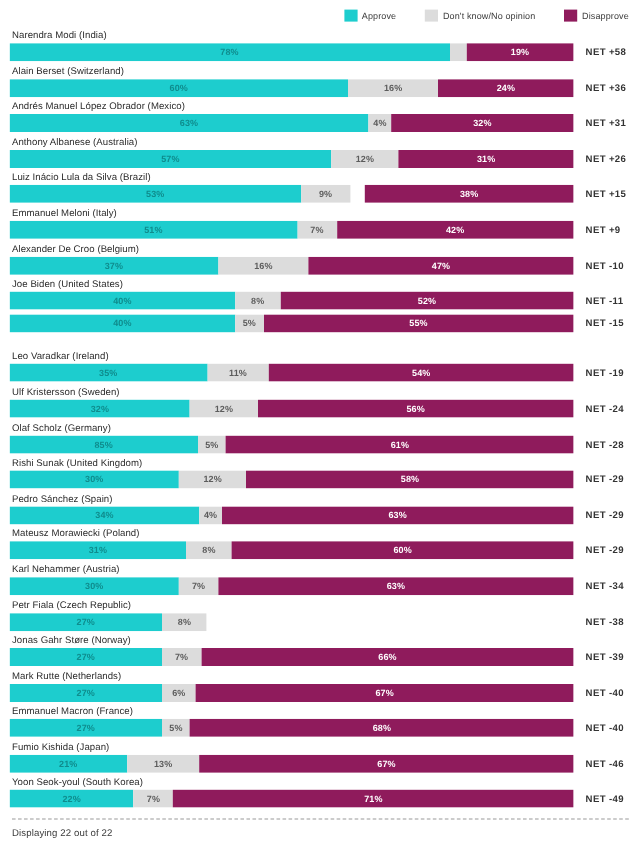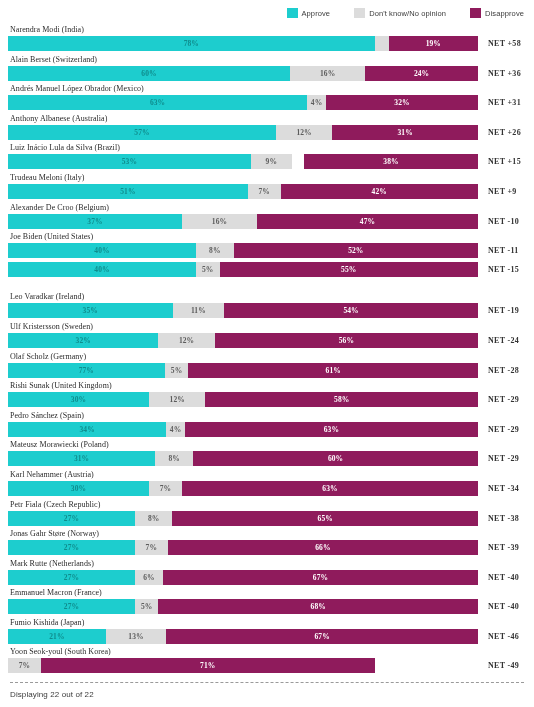--- a/index.html
+++ b/index.html
@@ -47,21 +47,20 @@
   .legend-label {
     font-size: 7.5px;
     color: #3b3b3b;
     white-space: nowrap;
     letter-spacing: .1px;
   }
 
   
   .rows {
     margin-top: 2px;
-    font-family: Liberation Serif, serif;
   }
   .row {
     height: 29.6px;
     position: relative;
   }
   .row-label {
     font-size: 8px;
     color: #2b2b2b;
     line-height: 11px;
     padding-left: 2px;
@@ -226,21 +225,21 @@
               <span class="seg-value">9%</span>
             </div>
             <div class="seg seg-disapp" style="width: 38%; margin-left: 12px;">
               <span class="seg-value">38%</span>
             </div>
           </div>
           <div class="net">NET +15</div>
         </div>
       </div>
       <div class="row">
-        <div class="row-label">Trudeau Meloni (Italy)</div>
+        <div class="row-label">Emmanuel Meloni (Italy)</div>
         <div class="bar-line">
           <div class="bar-track">
             <div class="seg seg-approve" style="width: 51%;">
               <span class="seg-value">51%</span>
             </div>
             <div class="seg seg-dk" style="width: 7%;">
               <span class="seg-value">7%</span>
             </div>
             <div class="seg seg-disapp" style="width: 42%;">
               <span class="seg-value">42%</span>
@@ -331,21 +330,21 @@
             </div>
           </div>
           <div class="net">NET -24</div>
         </div>
       </div>
       <div class="row">
         <div class="row-label">Olaf Scholz (Germany)</div>
         <div class="bar-line">
           <div class="bar-track">
             <div class="seg seg-approve" style="width: 33.3333%;">
-              <span class="seg-value">77%</span>
+              <span class="seg-value">85%</span>
             </div>
             <div class="seg seg-dk" style="width: 5.05051%;">
               <span class="seg-value">5%</span>
             </div>
             <div class="seg seg-disapp" style="width: 61.6162%;">
               <span class="seg-value">61%</span>
             </div>
           </div>
           <div class="net">NET -28</div>
         </div>
@@ -421,23 +420,20 @@
       <div class="row">
         <div class="row-label">Petr Fiala (Czech Republic)</div>
         <div class="bar-line">
           <div class="bar-track">
             <div class="seg seg-approve" style="width: 27%;">
               <span class="seg-value">27%</span>
             </div>
             <div class="seg seg-dk" style="width: 8%;">
               <span class="seg-value">8%</span>
             </div>
-            <div class="seg seg-disapp" style="width: 65%;">
-              <span class="seg-value">65%</span>
-            </div>
           </div>
           <div class="net">NET -38</div>
         </div>
       </div>
       <div class="row">
         <div class="row-label">Jonas Gahr Støre (Norway)</div>
         <div class="bar-line">
           <div class="bar-track">
             <div class="seg seg-approve" style="width: 27%;">
               <span class="seg-value">27%</span>
@@ -500,20 +496,23 @@
               <span class="seg-value">67%</span>
             </div>
           </div>
           <div class="net">NET -46</div>
         </div>
       </div>
       <div class="row">
         <div class="row-label">Yoon Seok-youl (South Korea)</div>
         <div class="bar-line">
           <div class="bar-track">
+            <div class="seg seg-approve" style="width: 22%;">
+              <span class="seg-value">22%</span>
+            </div>
             <div class="seg seg-dk" style="width: 7%;">
               <span class="seg-value">7%</span>
             </div>
             <div class="seg seg-disapp" style="width: 71%;">
               <span class="seg-value">71%</span>
             </div>
           </div>
           <div class="net">NET -49</div>
         </div>
       </div>

